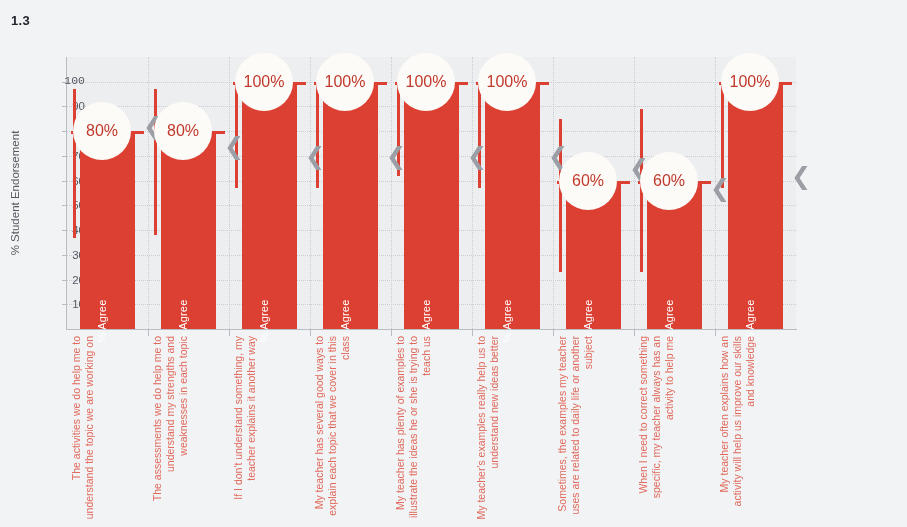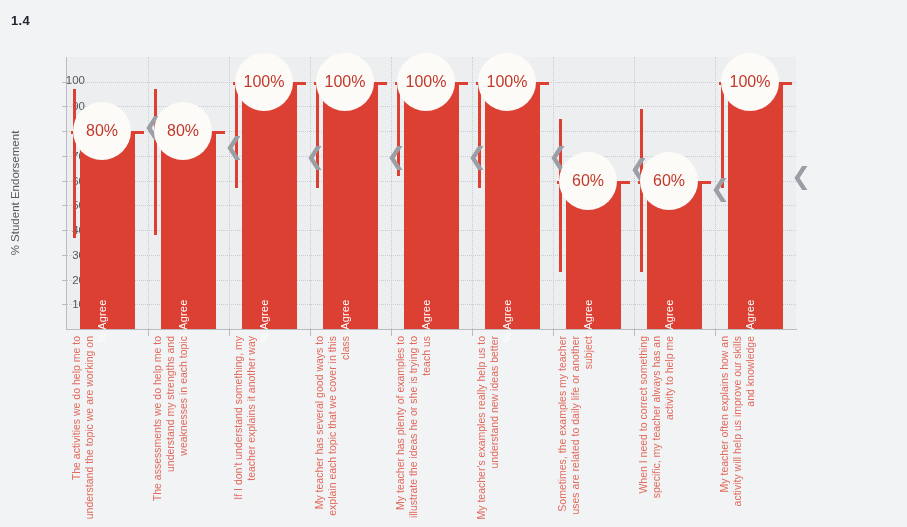--- a/index.html
+++ b/index.html
@@ -106,21 +106,21 @@
     transform:rotate(-90deg) translate(-190px,0);
     font-size:10.5px;line-height:13px;
     color:#e06a5c;
     text-align:right;
     white-space:normal;
   }
 </style>
 </head>
 <body>
 
-<div id="page-title">1.4</div>
+<div id="page-title">1.3</div>
 
 <div id="chart">
   <div id="plot"></div>
 
   <div class="axis-line" id="y-axis-line"></div>
   <div class="axis-line" id="x-axis-line"></div>
 
   <div id="y-axis-title">% Student Endorsement</div>
 
   <div id="gridlines-h">
@@ -157,21 +157,21 @@
       <div class="ytick-label" style="top: 148.364px;">50</div>
       <div class="ytick-mark" style="top: 148.364px;"></div>
       <div class="ytick-label" style="top: 123.636px;">60</div>
       <div class="ytick-mark" style="top: 123.636px;"></div>
       <div class="ytick-label" style="top: 98.9091px;">70</div>
       <div class="ytick-mark" style="top: 98.9091px;"></div>
       <div class="ytick-label" style="top: 74.1818px;">80</div>
       <div class="ytick-mark" style="top: 74.1818px;"></div>
       <div class="ytick-label" style="top: 49.4545px;">90</div>
       <div class="ytick-mark" style="top: 49.4545px;"></div>
-      <div class="ytick-label" style="top: 23px;">100</div>
+      <div class="ytick-label" style="top: 23px; font-family: Liberation Mono, monospace;">100</div>
       <div class="ytick-mark" style="top: 24.7273px;"></div>
     </div>
   <div id="xtick-group">
       <div class="xtick-mark" style="left: 81px;"></div>
       <div class="xtick-mark" style="left: 162px;"></div>
       <div class="xtick-mark" style="left: 243px;"></div>
       <div class="xtick-mark" style="left: 324px;"></div>
       <div class="xtick-mark" style="left: 405px;"></div>
       <div class="xtick-mark" style="left: 486px;"></div>
       <div class="xtick-mark" style="left: 567px;"></div>

